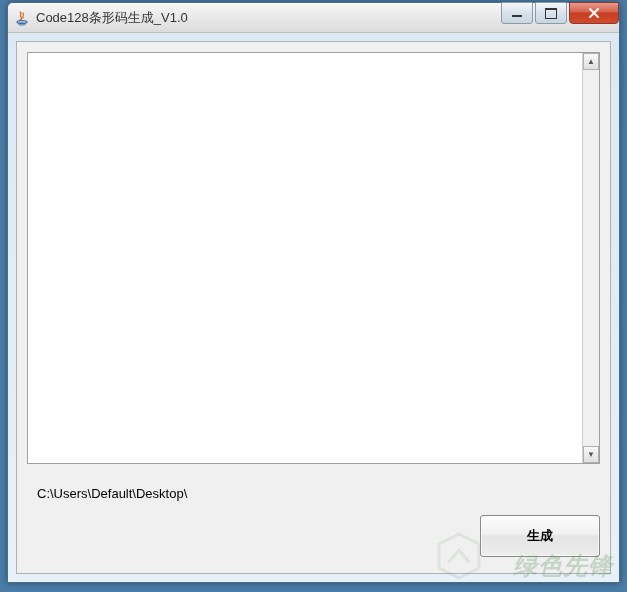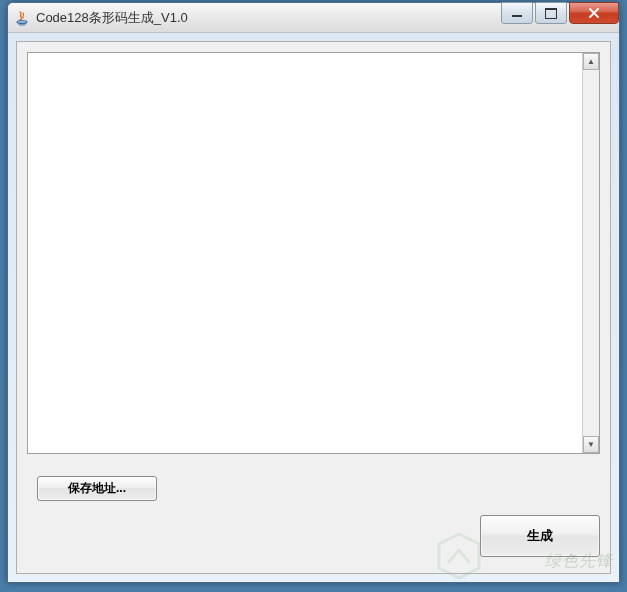--- a/index.html
+++ b/index.html
@@ -162,27 +162,28 @@
     }
     .generate-btn {
       width: 120px;
       height: 42px;
       font-size: 13px;
       font-weight: bold;
     }
     .watermark {
       position: absolute;
       right: 14px;
-      bottom: 20px;
+      bottom: 10px;
       color: rgba(120,160,120,0.35);
       font-family: "Microsoft YaHei", sans-serif;
-      font-size: 16px;
+      font-size: 24px;
       font-style: italic;
       pointer-events: none;
       letter-spacing: 1px;
+      font-weight: bold;
     }
     .watermark-logo {
       position: absolute;
       right: 140px;
       bottom: 8px;
       opacity: 0.18;
       pointer-events: none;
     }
   </style>
 </head>
@@ -215,21 +216,21 @@
 
       <div class="textarea-wrap">
         <div class="textarea-content"></div>
         <div class="scrollbar">
           <div class="scroll-btn">▲</div>
           <div class="scroll-btn">▼</div>
         </div>
       </div>
 
       <div class="path-row">
-        <div class="win-button save-btn">保存地址...</div>
+        <span class="path-text">C:\Users\Default\Desktop\</span>
       </div>
 
       <div class="generate-row">
         <div class="win-button generate-btn">生成</div>
       </div>
 
     </div>
   </div>
 </div>
 

